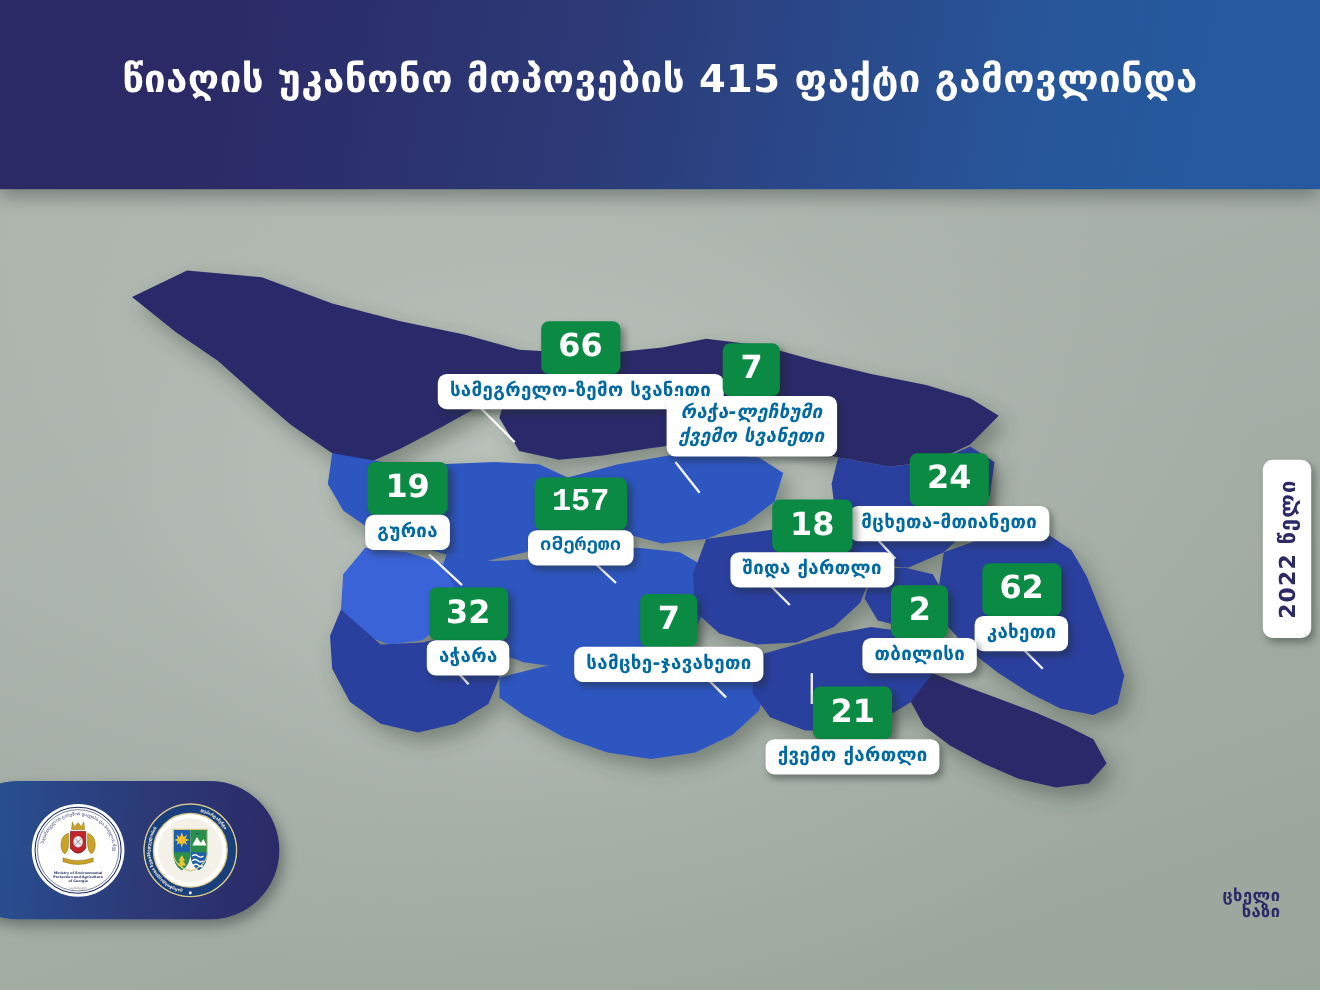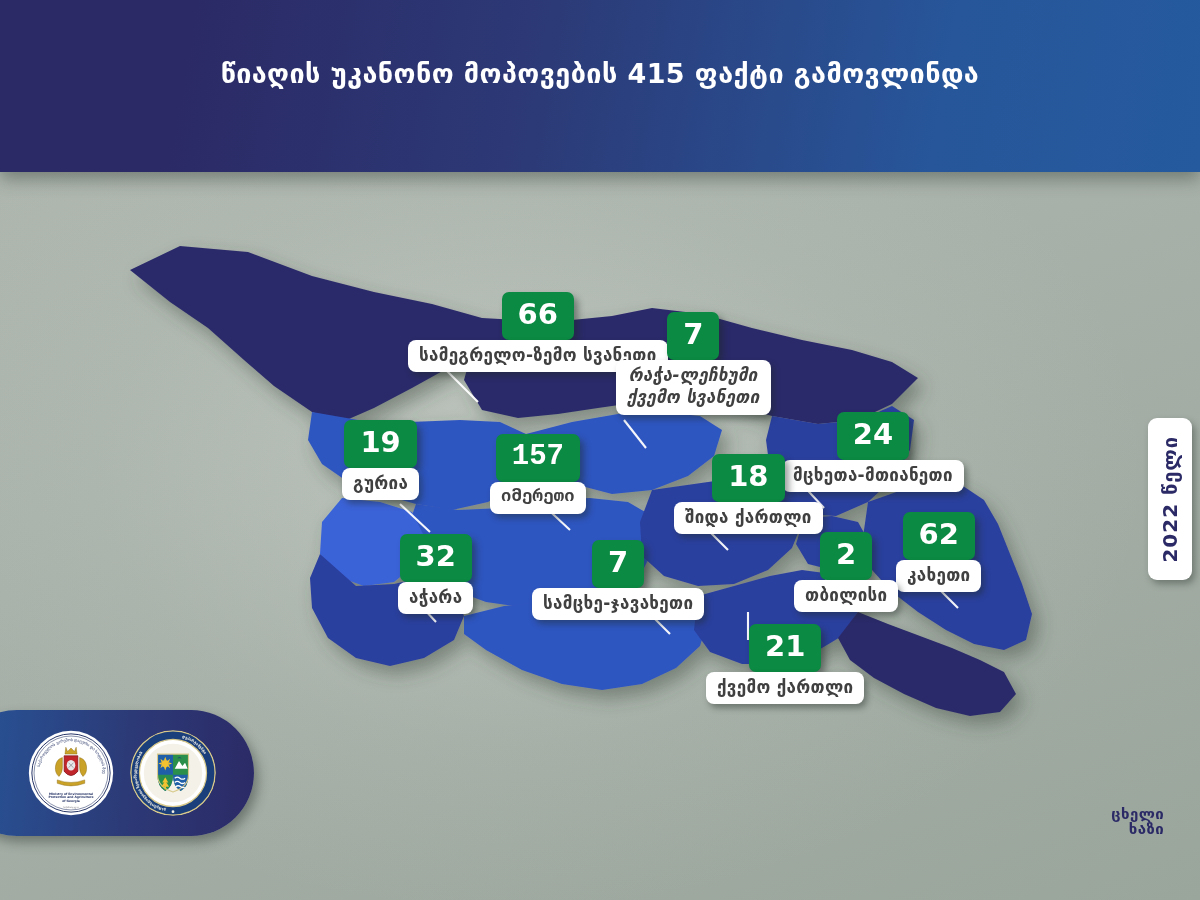--- a/index.html
+++ b/index.html
@@ -21,31 +21,31 @@
   
   #header{
     position:absolute; left:0; top:0; width:1200px; height:172px;
     background:linear-gradient(100deg,#2b2a66 0%,#2b2a66 16%,#2c3a77 45%,#27569a 78%,#255a9f 100%);
     display:flex; align-items:center; justify-content:center;
     box-shadow:0 7px 16px rgba(40,50,45,0.42);
     z-index:5;
   }
   #header-title{
     color:#ffffff;
-    font-size:27px;
+    font-size:35px;
     font-weight:bold;
     letter-spacing:0.4px;
     white-space:nowrap;
     text-align:center;
     transform:translateY(-13px);
   }
 
   
   #map-wrap{
-    position:absolute; left:12px; top:172px; width:996px; height:728px; z-index:1;
+    position:absolute; left:2px; top:172px; width:996px; height:728px; z-index:1;
   }
   #map-svg{ position:absolute; left:0; top:0; width:1200px; height:728px; }
 
   
   .marker{ position:absolute; z-index:6; }
   .badge{
     display:inline-block;
     background:#0b8a43;
     color:#ffffff;
     font-size:29px;
@@ -53,21 +53,21 @@
     line-height:1;
     padding:8px 16px 11px 16px;
     border-radius:7px;
     box-shadow:4px 5px 7px rgba(30,40,35,0.45);
     text-align:center;
     min-width:52px;
   }
   .name{
     display:block;
     background:#ffffff;
-    color:#404040;
+    color:#0369a1;
     font-size:17px;
     font-weight:bold;
     line-height:1.32;
     padding:4px 11px 6px 11px;
     border-radius:8px;
     box-shadow:3px 4px 6px rgba(30,40,35,0.42);
     white-space:nowrap;
     text-align:center;
     letter-spacing:0.3px;
   }

